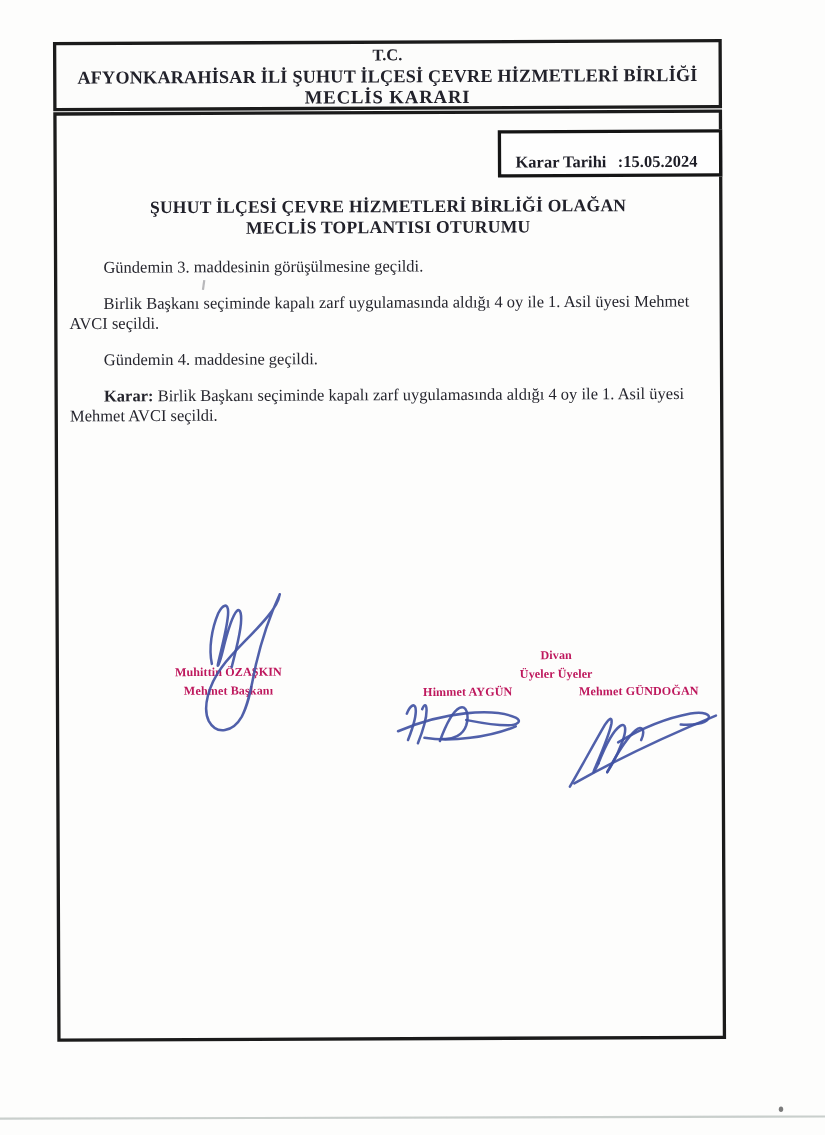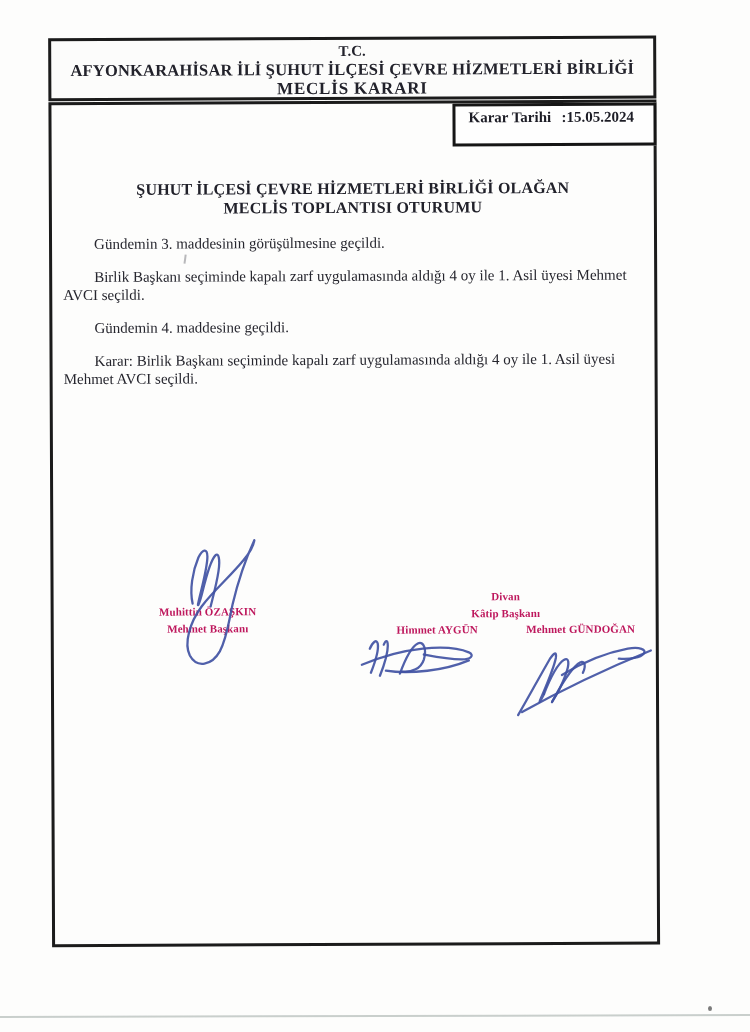--- a/index.html
+++ b/index.html
@@ -19,45 +19,45 @@
   }
   .hdr-tc{font-weight:bold;font-size:15px;line-height:17px;}
   .hdr-org{font-weight:bold;font-size:16.5px;line-height:19px;letter-spacing:.2px;}
   .hdr-type{font-weight:bold;font-size:17px;line-height:19px;letter-spacing:.8px;}
 
   .main-box{
     position:absolute;left:50px;top:101px;width:608px;height:845px;
     border:3px solid #1b1b1b;box-sizing:border-box;background:transparent;
   }
   .karar-box{
-    position:absolute;left:454px;top:104px;width:204px;height:43px;
+    position:absolute;left:454px;top:119px;width:204px;height:43px;
     border:3px solid #151515;box-sizing:border-box;background:#fefefe;
-    padding:2px 0 0 13px;color:#1d1d26;
+    padding:18px 0 0 13px;color:#1d1d26;
   }
   .meta-row{font-size:15px;line-height:18px;white-space:nowrap;}
   .meta-label{display:inline-block;width:93px;font-weight:bold;}
   .meta-value{font-weight:bold;}
 
   .doc-title{
     position:absolute;left:50px;top:179px;width:608px;text-align:center;
     font-weight:bold;font-size:16px;line-height:19px;color:#21212a;letter-spacing:.2px;
   }
 
   .para{position:absolute;left:64px;width:564px;font-size:15px;line-height:18px;color:#26262e;}
   .para-line{white-space:nowrap;}
   .indent{text-indent:31px;}
-  .bold{font-weight:normal;text-align:center;}
+  .bold{font-weight:bold;text-align:center;}
 
   .sig-name{
     position:absolute;text-align:center;font-weight:bold;font-size:11px;
     line-height:17px;color:#be185d;letter-spacing:.1px;
   }
   #sig-left-name{left:137px;top:603px;width:140px;}
   #sig-right-group{left:425px;top:589px;width:160px;}
-  #sig-name-himmet{left:332px;top:622px;width:145px;text-align:right;}
+  #sig-name-himmet{left:352px;top:622px;width:145px;}
   #sig-name-numan{left:500px;top:622px;width:160px;}
 
   .sig-overlay{position:absolute;left:0;top:0;pointer-events:none;}
   .sig{fill:none;stroke-width:2.3;stroke-linecap:round;stroke-linejoin:round;opacity:.92;}
 
   
   .scan-bottom-line{
     position:absolute;left:0;top:1015px;width:750px;height:2px;
     background:#b7bfbc;opacity:.75;transform:rotate(-0.15deg);
   }
@@ -109,21 +109,21 @@
       <div class="para-line">Mehmet AVCI seçildi.</div>
     </div>
 
     <div class="sig-name" id="sig-left-name">
       <div>Muhittin ÖZAŞKIN</div>
       <div>Mehmet Başkanı</div>
     </div>
 
     <div class="sig-name" id="sig-right-group">
       <div>Divan</div>
-      <div>Kâtip Başkanı</div>
+      <div>Üyeler Üyeler</div>
     </div>
 
     <div class="sig-name" id="sig-name-himmet">Himmet AYGÜN</div>
     <div class="sig-name" id="sig-name-numan">Mehmet GÜNDOĞAN</div>
 
     <svg class="sig-overlay" width="750" height="1032" viewBox="0 0 750 1032">
       <g>
         <path class="sig" d="M192,603 C189,589 192,571 198,557 C202,549 207,547 207,556 C207,567 201,588 198,601 C196,609 199,603 202,591 C206,575 211,559 215,555 C218,552 220,558 218,571 C216,584 212,598 210,606" stroke="#4152a3"></path>
         <path class="sig" d="M254,540 C246,557 237,583 232,604 C228,622 226,638 219,651 C211,665 196,668 189,655 C183,643 189,622 201,606 C213,590 229,577 243,560 C249,553 253,546 254,540" stroke="#4152a3"></path>
       </g>

